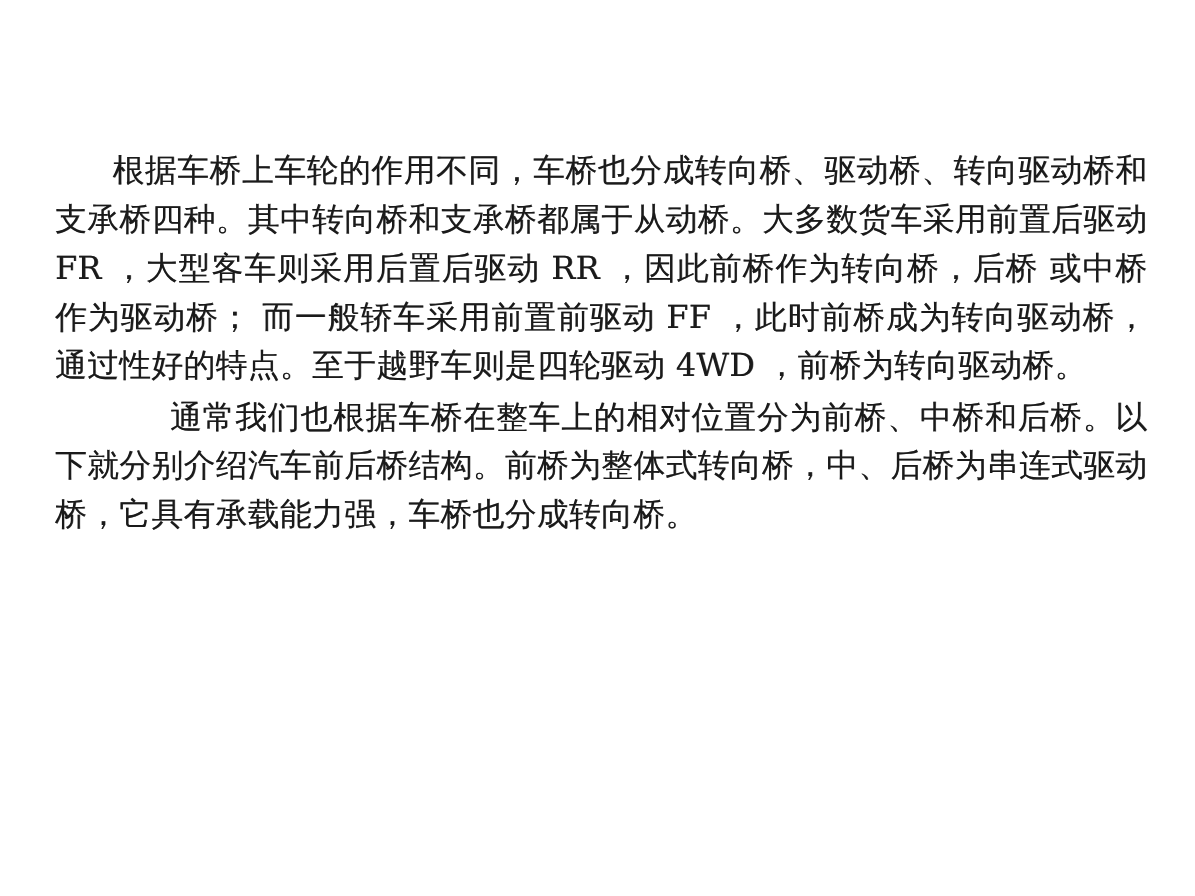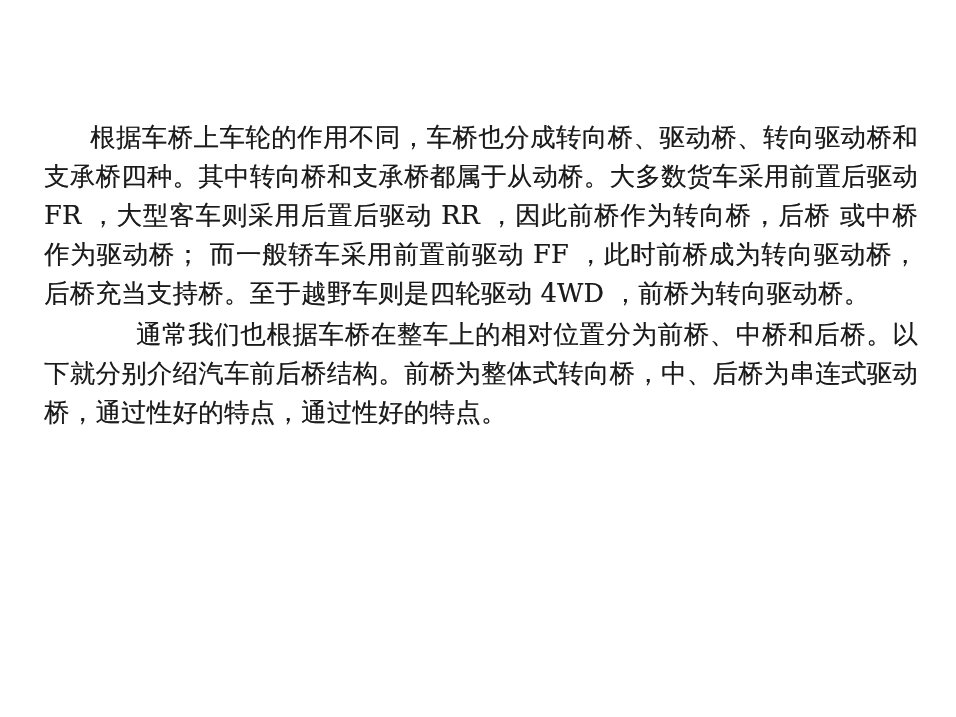--- a/index.html
+++ b/index.html
@@ -46,16 +46,16 @@
   }
   .indent-2 {
     text-indent: 92px;
   }
 </style>
 </head>
 <body>
 
 <div class="slide">
   <div class="content-block">
-    <p class="para indent-1">根据车桥上车轮的作用不同，车桥也分成转向桥、驱动桥、转向驱动桥和支承桥四种。其中转向桥和支承桥都属于从动桥。大多数货车采用前置后驱动 FR ，大型客车则采用后置后驱动 RR ，因此前桥作为转向桥，后桥 或中桥 作为驱动桥； 而一般轿车采用前置前驱动 FF ，此时前桥成为转向驱动桥，后桥充当支持桥。至于越野车则是四轮驱动 4WD ，前桥为转向驱动桥。</p>
-    <p class="para indent-2">通常我们也根据车桥在整车上的相对位置分为前桥、中桥和后桥。以下就分别介绍汽车前后桥结构。前桥为整体式转向桥，中、后桥为串连式驱动桥，通过性好的特点，通过性好的特点。</p>
+    <p class="para indent-1">根据车桥上车轮的作用不同，车桥也分成转向桥、驱动桥、转向驱动桥和支承桥四种。其中转向桥和支承桥都属于从动桥。大多数货车采用前置后驱动 FR ，大型客车则采用后置后驱动 RR ，因此前桥作为转向桥，后桥 或中桥 作为驱动桥； 而一般轿车采用前置前驱动 FF ，此时前桥成为转向驱动桥，通过性好的特点。至于越野车则是四轮驱动 4WD ，前桥为转向驱动桥。</p>
+    <p class="para indent-2">通常我们也根据车桥在整车上的相对位置分为前桥、中桥和后桥。以下就分别介绍汽车前后桥结构。前桥为整体式转向桥，中、后桥为串连式驱动桥，它具有承载能力强，车桥也分成转向桥。</p>
   </div>
 </div>
 
 </body></html>

